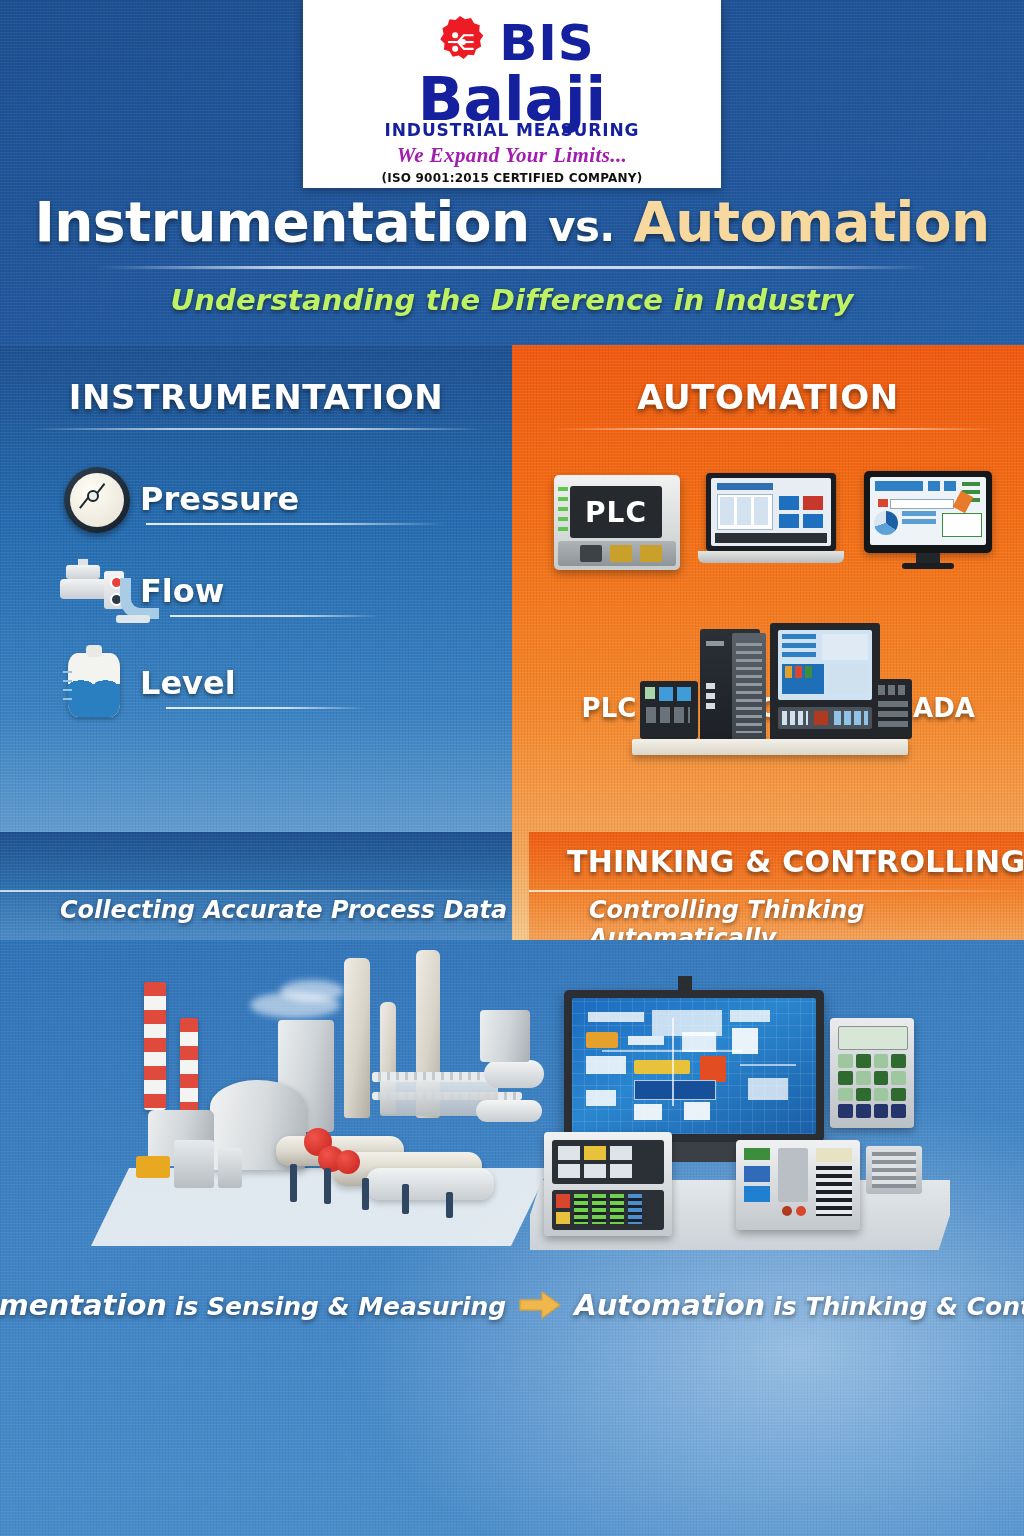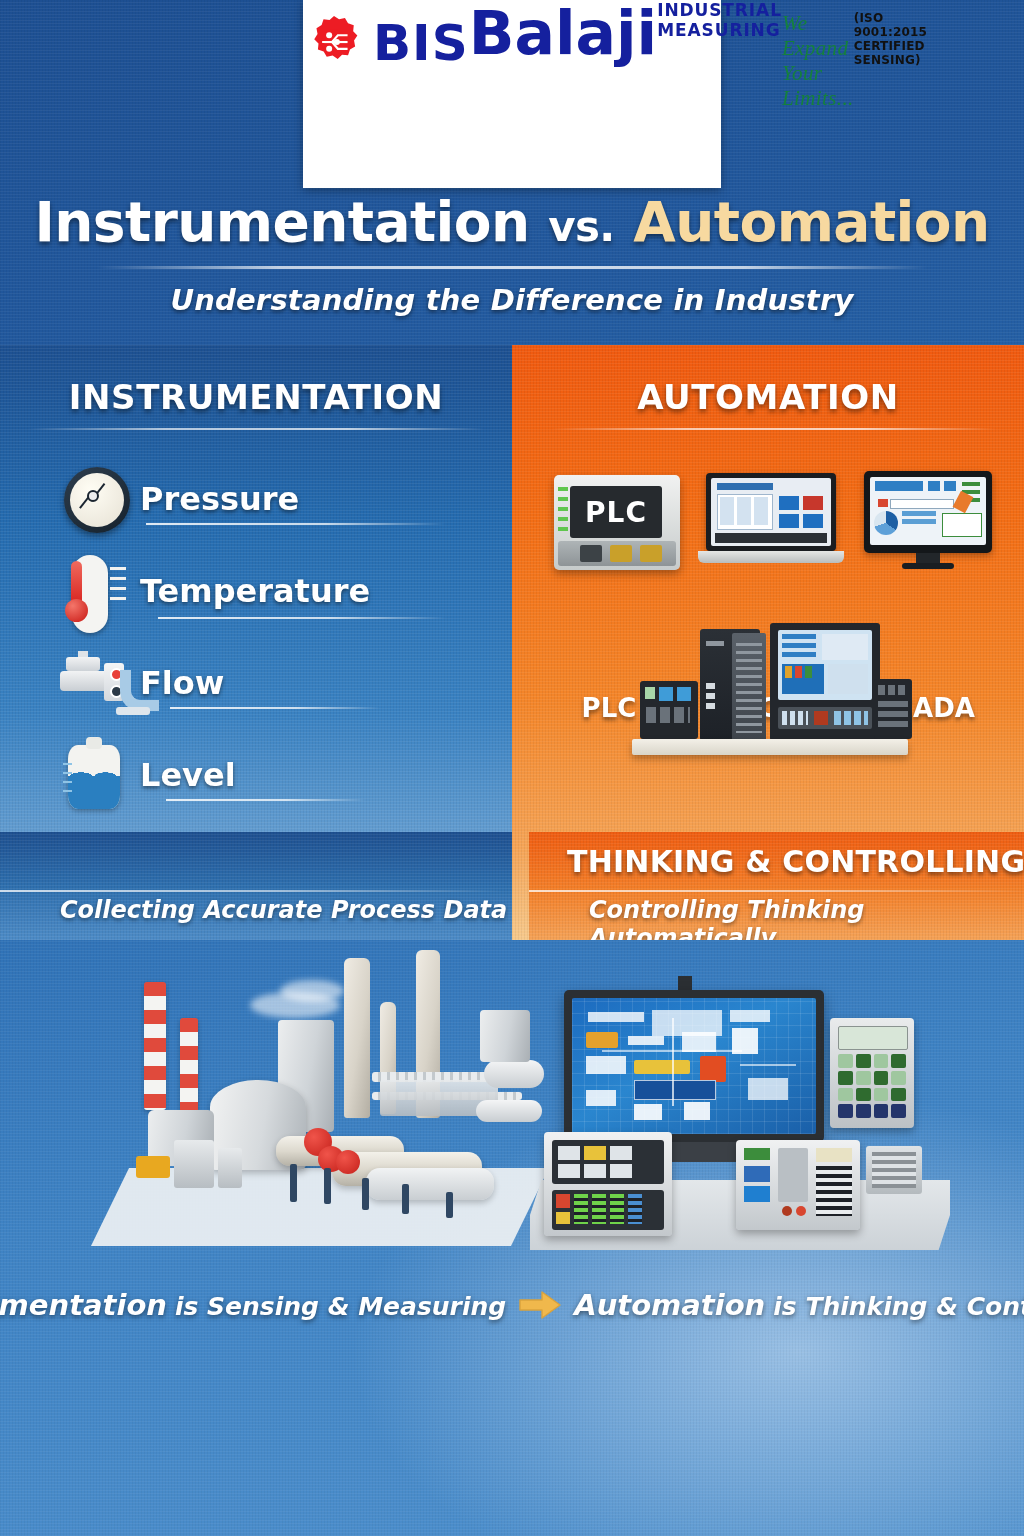--- a/index.html
+++ b/index.html
@@ -18,40 +18,40 @@
   .bg-noise{
     position:absolute;inset:0;opacity:.30;
     background-image:
       repeating-linear-gradient(0deg, rgba(255,255,255,.16) 0 1px, rgba(0,0,0,0) 1px 3px),
       repeating-linear-gradient(90deg, rgba(0,0,0,.12) 0 1px, rgba(255,255,255,0) 1px 3px);
   }
   
   .logo-card{
     position:absolute;left:303px;top:0;width:418px;height:188px;
     background:#fff;box-shadow:0 2px 9px rgba(0,0,0,.35);
-    display:flex;flex-direction:row;align-items:flex-start;justify-content:flex-start;
+    display:flex;flex-direction:column;align-items:center;justify-content:flex-start;
     padding-top:8px;box-sizing:border-box;
   }
   .logo-row{display:flex;align-items:center;gap:8px;height:62px;margin-top:4px;}
   .logo-gear{width:62px;height:62px;flex:none;}
   .logo-bis{
     font-family:"DejaVu Sans", sans-serif;font-weight:bold;font-size:50px;
     color:#15209e;letter-spacing:1px;line-height:50px;
   }
   .logo-balaji{
     font-family:"DejaVu Sans", sans-serif;font-weight:bold;font-size:60px;
     color:#15209e;line-height:58px;margin-top:-4px;letter-spacing:0px;
   }
   .logo-sub{
     font-family:"DejaVu Sans", sans-serif;font-weight:bold;font-size:17px;
     color:#15209e;letter-spacing:.9px;margin-top:-8px;
   }
   .logo-tag{
-    font-family:"Liberation Serif", serif;font-weight:normal;font-style:italic;
-    font-size:21px;color:#15803d;margin-top:3px;letter-spacing:.4px;
+    font-family:"Liberation Serif", serif;font-weight:bold;font-style:italic;
+    font-size:21px;color:#a21caf;margin-top:3px;letter-spacing:.4px;
   }
   .logo-iso{
     font-family:"DejaVu Sans", sans-serif;font-weight:bold;font-size:12px;
     color:#111;margin-top:3px;letter-spacing:.2px;
   }
   
   .title-wrap{position:absolute;left:0;top:192px;width:1024px;text-align:center;}
   .title-main{
     font-family:"DejaVu Sans", sans-serif;font-weight:bold;font-size:55px;
     line-height:60px;letter-spacing:-.6px;
@@ -59,21 +59,21 @@
   }
   .t-white{color:#ffffff;}
   .t-vs{color:#ffffff;font-size:42px;}
   .t-gold{color:#f7d9a0;}
   .title-rule{
     width:830px;height:3px;margin:9px auto 0 auto;
     background:linear-gradient(90deg,rgba(255,255,255,0) 0%,rgba(255,255,255,.72) 22%,rgba(255,255,255,.80) 50%,rgba(255,255,255,.72) 78%,rgba(255,255,255,0) 100%);
   }
   .title-sub{
     font-family:"DejaVu Sans", sans-serif;font-weight:bold;font-style:italic;font-size:29px;
-    color:#ffffff;margin-top:14px;text-shadow:0 2px 4px rgba(0,0,0,.5);letter-spacing:.2px;
+    color:#bef264;margin-top:14px;text-shadow:0 2px 4px rgba(0,0,0,.5);letter-spacing:.2px;
   }
   
   .panel{position:absolute;top:345px;height:595px;overflow:hidden;}
   .panel-left{left:0;width:512px;
     background:linear-gradient(180deg,#1d5091 0%,#256cb0 30%,#3a82c2 62%,#6ea4d4 88%,#9cc2e4 100%);}
   .panel-right{left:512px;width:512px;
     background:linear-gradient(180deg,#f05a10 0%,#f36d15 28%,#f4862a 60%,#f5a558 85%,#f6c98c 100%);}
   .panel-tex{position:absolute;inset:0;opacity:.34;
     background-image:
       repeating-linear-gradient(0deg, rgba(255,255,255,.18) 0 1px, rgba(0,0,0,0) 1px 3px),
@@ -292,21 +292,21 @@
       </g>
       <circle cx="27" cy="24" r="3.1" fill="#fff"></circle>
       <circle cx="27" cy="38" r="3.1" fill="#fff"></circle>
       <circle cx="35" cy="31" r="3.1" fill="#fff"></circle>
     </svg>
     <div class="logo-bis">BIS</div>
   </div>
   <div class="logo-balaji">Balaji</div>
   <div class="logo-sub">INDUSTRIAL MEASURING</div>
   <div class="logo-tag">We Expand Your Limits...</div>
-  <div class="logo-iso">(ISO 9001:2015 CERTIFIED SENSING)</div>
+  <div class="logo-iso">(ISO 9001:2015 CERTIFIED COMPANY)</div>
 </div>
 
 <div class="title-wrap">
   <div class="title-main">
     <span class="t-white">Instrumentation</span>
     <span class="t-vs">vs.</span>
     <span class="t-gold">Automation</span>
   </div>
   <div class="title-rule"></div>
   <div class="title-sub">Understanding the Difference in Industry</div>
@@ -323,30 +323,20 @@
       <div class="inst-icon">
         <div class="gauge"></div>
         <div class="gauge-needle"></div>
         <div class="gauge-needle2"></div>
         <div class="gauge-hub"></div>
       </div>
       <div class="inst-lbl">Pressure</div>
       <div class="inst-underline" style="left:88px;bottom:22px;width:300px;"></div>
     </div>
 
-    <div class="inst-row">
-      <div class="inst-icon">
-        <div class="thermo"></div>
-        <div class="thermo-tube"></div>
-        <div class="thermo-bulb"></div>
-        <div class="thermo-ticks"></div>
-      </div>
-      <div class="inst-lbl">Temperature</div>
-      <div class="inst-underline" style="left:100px;bottom:20px;width:288px;"></div>
-    </div>
 
     <div class="inst-row">
       <div class="inst-icon">
         <div class="flow-stem"></div>
         <div class="flow-top"></div>
         <div class="flow-body"></div>
         <div class="flow-blk"></div>
         <div class="flow-dot1"></div>
         <div class="flow-dot2"></div>
         <div class="flow-pipe"></div>

